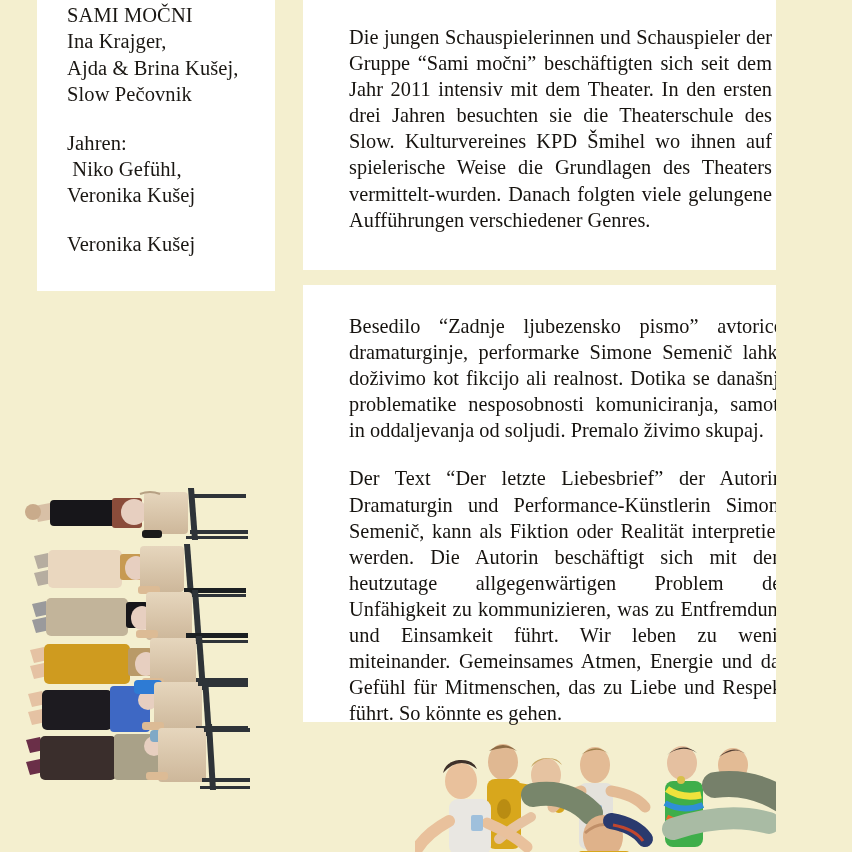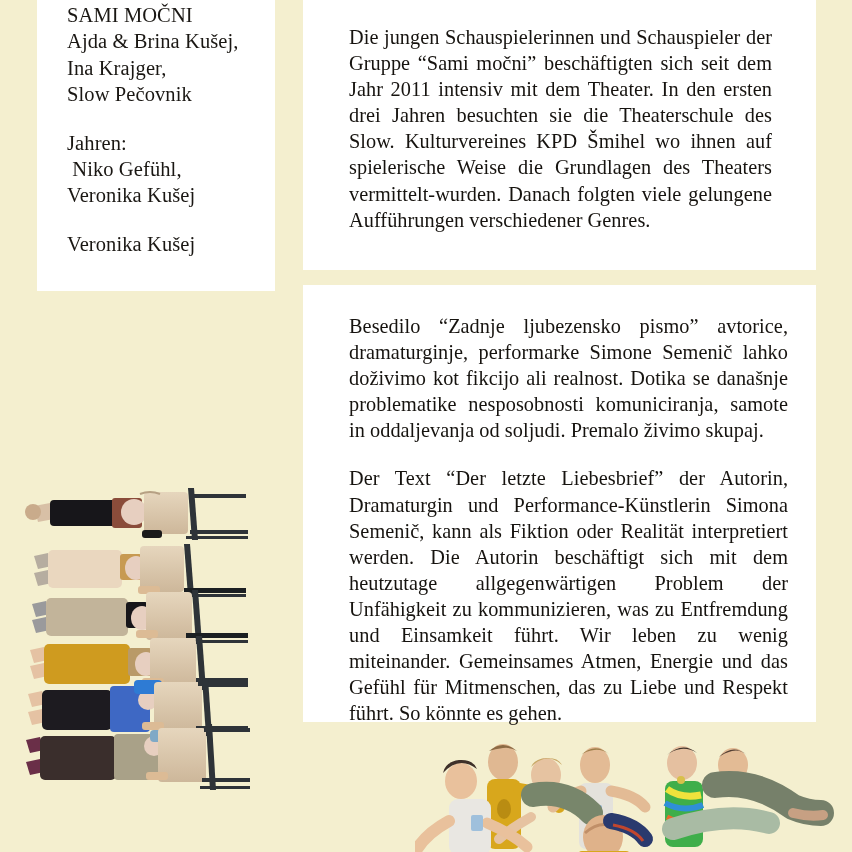--- a/index.html
+++ b/index.html
@@ -11,21 +11,21 @@
     height: 852px;
     background: #f4efcf;
     font-family: "Liberation Serif", "DejaVu Serif", serif;
     overflow: hidden;
     position: relative;
   }
 
   .poster {
     position: absolute;
     inset: 0;
-    width: 852px;
+    width: 776px;
     height: 852px;
     background: #f4efcf;
     overflow: hidden;
     font-family: Liberation Serif, serif;
   }
 
   
   .panel {
     position: absolute;
     background: #ffffff;
@@ -109,22 +109,22 @@
     height: 100%;
   }
 </style>
 </head>
 <body>
 
 <div class="poster">
 
   <div class="panel panel-credits">
     <div class="credits-line">SAMI MOČNI</div>
+    <div class="credits-line">Ina Krajger,</div>
     <div class="credits-line">Ajda &amp; Brina Kušej,</div>
-    <div class="credits-line">Ina Krajger,</div>
     <div class="credits-line">Slow Pečovnik</div>
     <div class="credits-gap"></div>
     <div class="credits-line">Jahren:</div>
     <div class="credits-line"> Niko Gefühl,</div>
     <div class="credits-line">Veronika Kušej</div>
     <div class="credits-gap"></div>
     <div class="credits-line">Veronika Kušej</div>
   </div>
 
   <div class="panel panel-de-top">

